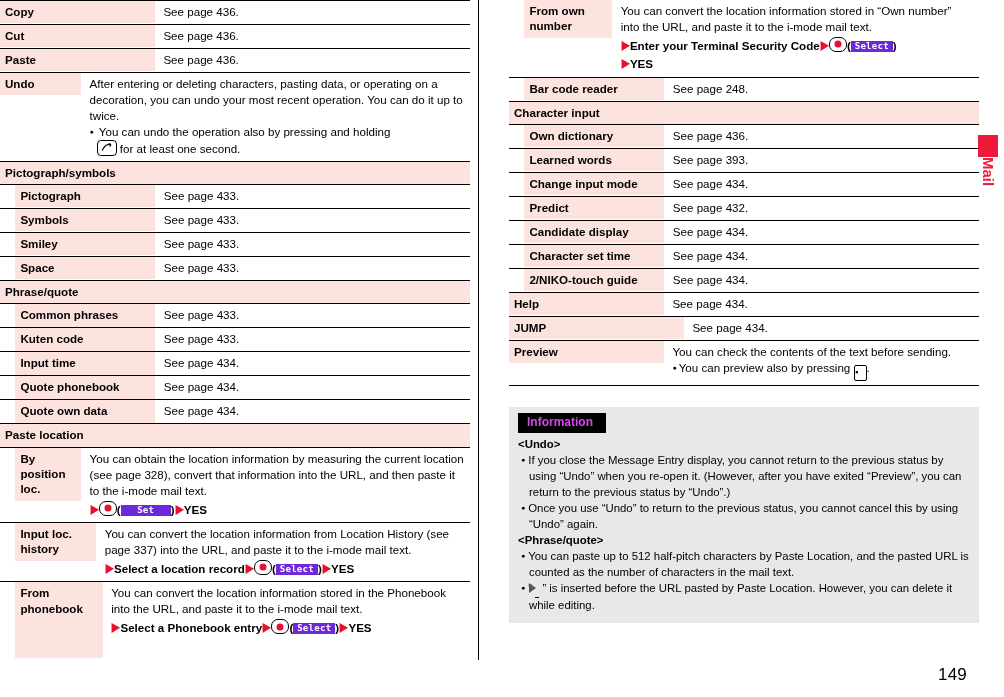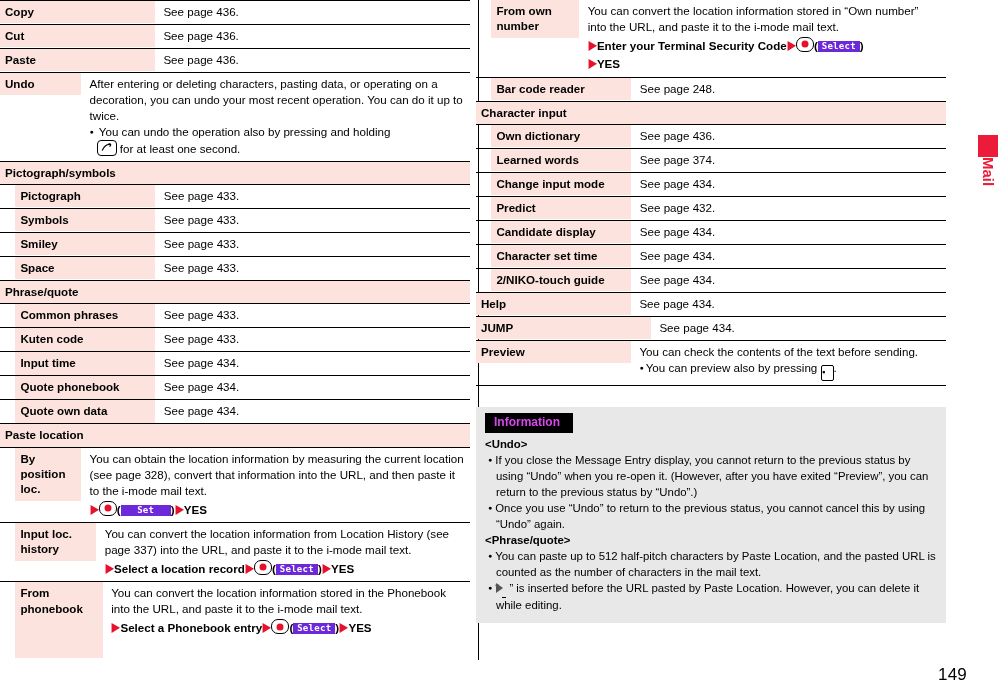--- a/index.html
+++ b/index.html
@@ -10,21 +10,21 @@
     font-size:11.5px;
     color:#000;
     position:relative;
     overflow:hidden;
   }
   .page{position:absolute;inset:0;}
 
   
   .col{position:absolute;top:0;}
   .col-left{left:0;width:470px;}
-  .col-right{left:476px;width:470px;}
+  .col-right{left:509px;width:470px;}
 
   .divider{
     position:absolute;left:478px;top:0;width:1px;height:660px;
     background:#000;
   }
 
   .row{
     display:flex;
     border-top:1.6px solid #000;
     align-items:flex-start;
@@ -361,21 +361,21 @@
       <div class="vline"></div>
       <div class="lbl" style="width:140px">Own dictionary</div>
       <div class="vline"></div>
       <div class="desc">See page 436.</div>
     </div>
     <div class="row">
       <div class="ind ind1"></div>
       <div class="vline"></div>
       <div class="lbl" style="width:140px">Learned words</div>
       <div class="vline"></div>
-      <div class="desc">See page 374.</div>
+      <div class="desc">See page 393.</div>
     </div>
     <div class="row">
       <div class="ind ind1"></div>
       <div class="vline"></div>
       <div class="lbl" style="width:140px">Change input mode</div>
       <div class="vline"></div>
       <div class="desc">See page 434.</div>
     </div>
     <div class="row">
       <div class="ind ind1"></div>

